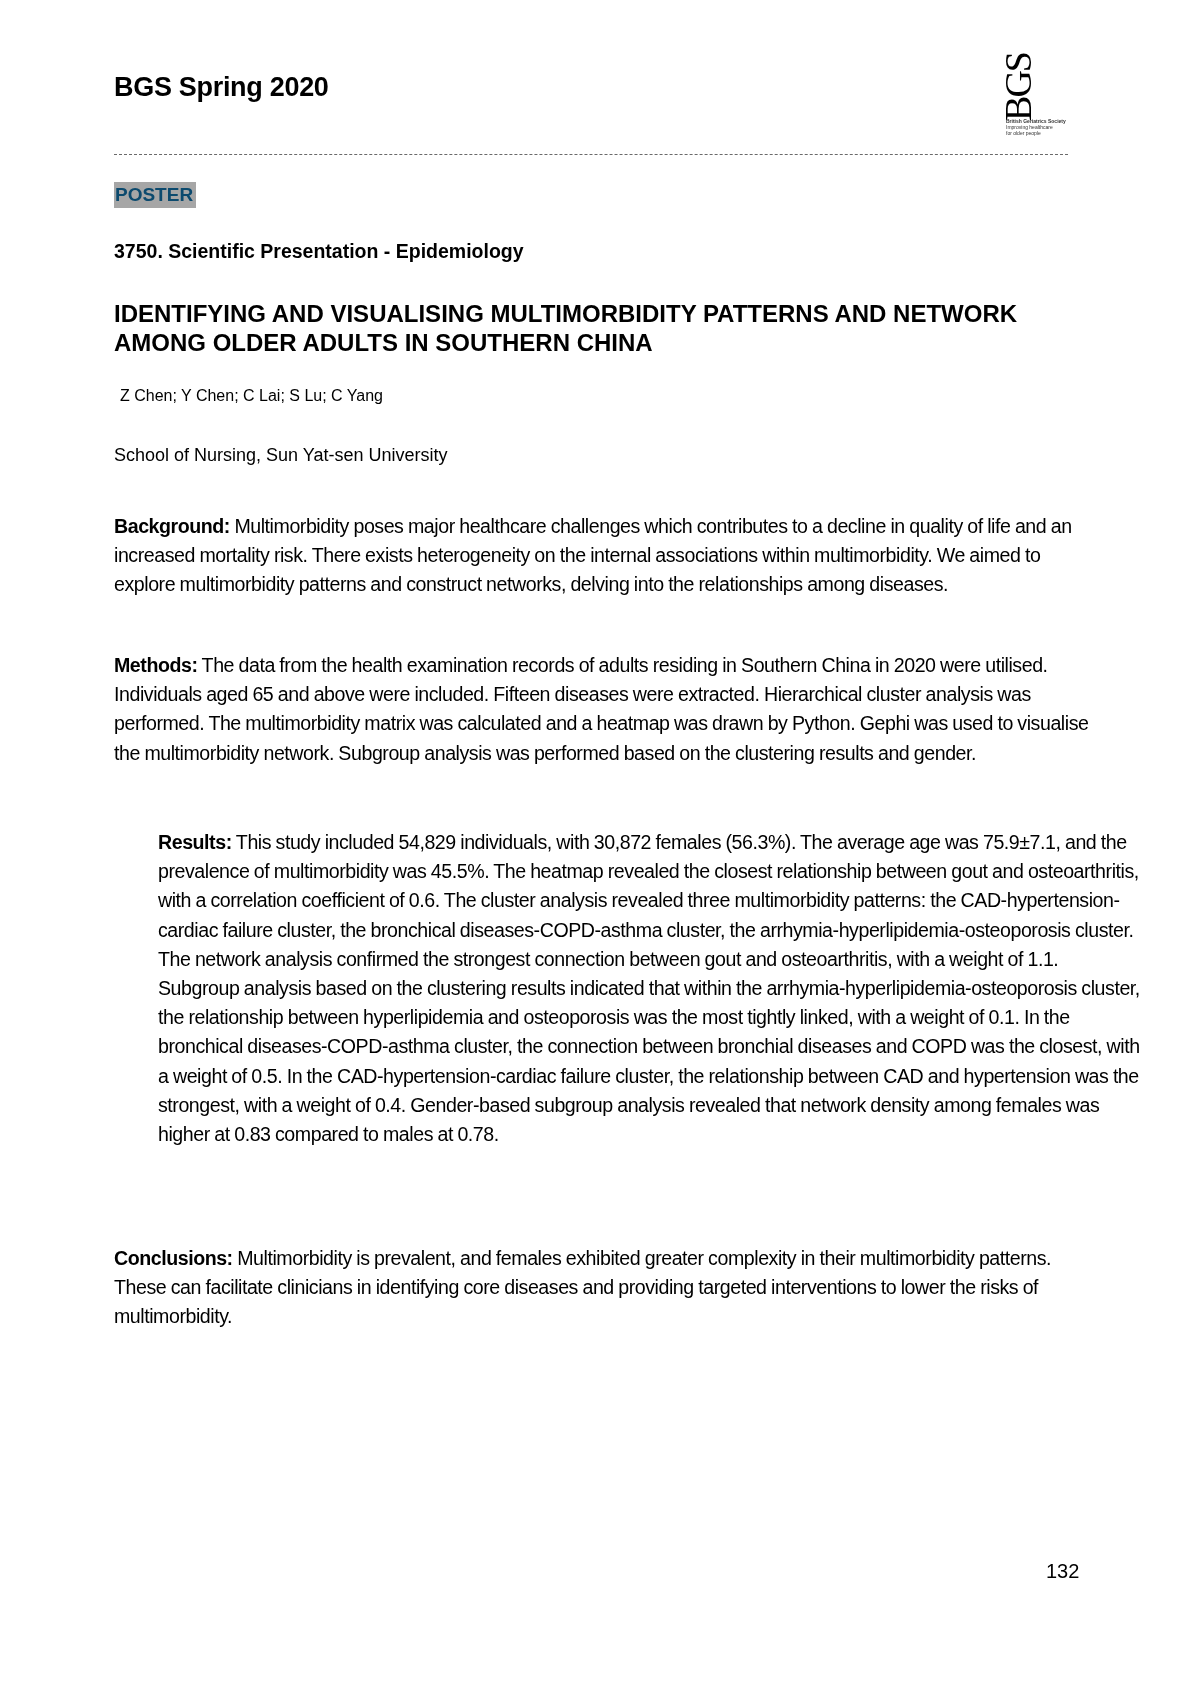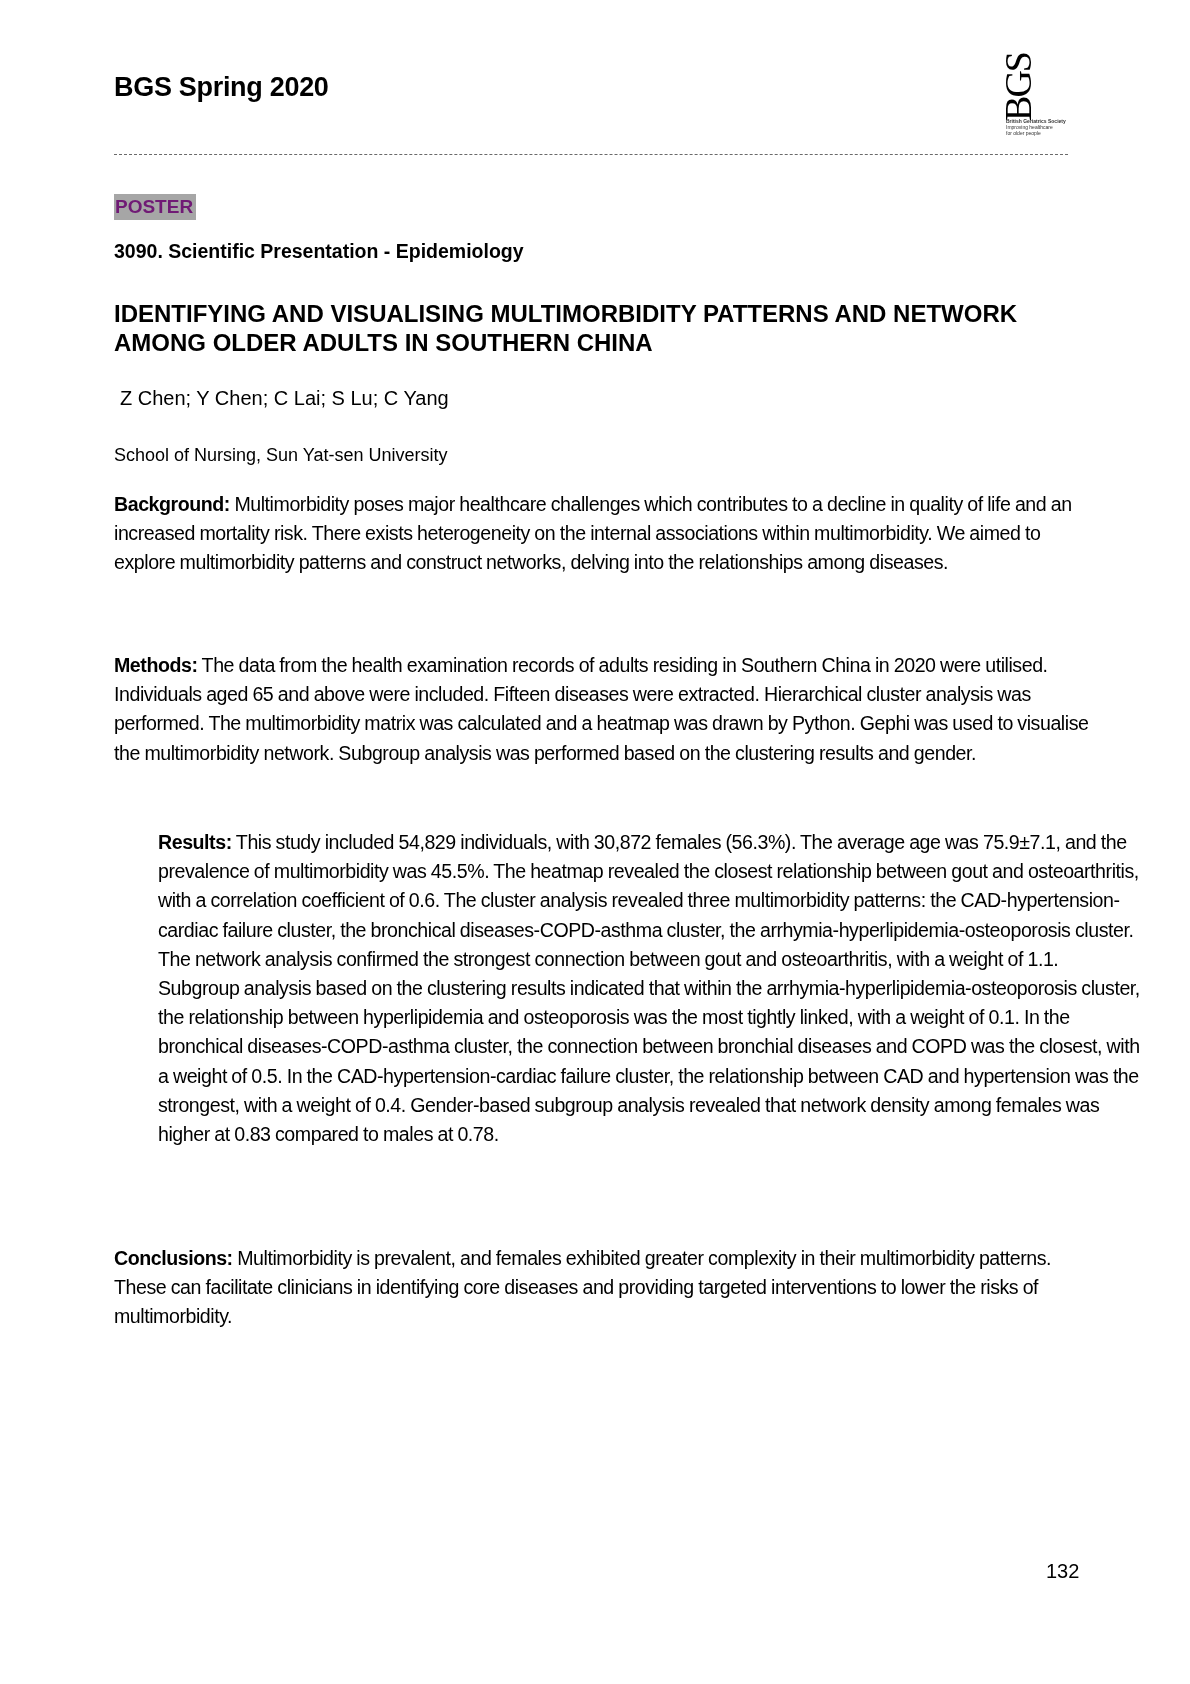--- a/index.html
+++ b/index.html
@@ -28,46 +28,46 @@
       position: absolute; left: 3px; top: 66px;
       font-size: 5px; line-height: 6px; color: #333; white-space: nowrap;
     }
     .logo-text .l1 { font-weight: bold; }
     .separator {
       position: absolute; left: 114px; top: 154px; width: 954px; height: 0;
       border-top: 1.5px dashed #6a6a6a;
     }
     .badge {
       position: absolute; left: 114px; top: 182px;
-      background: #a6a6a6; color: #701a75; font-weight: bold;
-      font-size: 19px; line-height: 26px; padding: 0 3px 0 1px; margin-top: 12px;
+      background: #a6a6a6; color: #0c4a6e; font-weight: bold;
+      font-size: 19px; line-height: 26px; padding: 0 3px 0 1px;
     }
     .section-heading {
       position: absolute; left: 114px; top: 240px;
       font-size: 19.5px; font-weight: bold;
     }
     .abstract-title {
       position: absolute; left: 114px; top: 299px; width: 980px;
       font-size: 24px; font-weight: bold; line-height: 29px;
     }
     .authors {
       position: absolute; left: 120px; top: 387px;
-      font-size: 20px;
+      font-size: 16px;
     }
     .affiliation {
       position: absolute; left: 114px; top: 445px;
       font-size: 18px; 
     }
     .para {
       position: absolute; left: 114px; width: 985px;
       font-size: 19.6px; line-height: 29.2px;
       letter-spacing: -0.45px; word-spacing: -0.5px;
     }
     .para b { font-weight: bold; }
-    #p-background { top: 490px; }
+    #p-background { top: 512px; }
     #p-methods { top: 651px; }
     #p-results { top: 828px; margin-left: 44px; }
     #p-conclusions { top: 1244px; }
     .page-number {
       position: absolute; left: 1046px; top: 1560px;
       font-size: 20px;
     }
   </style>
 </head>
 <body>
@@ -82,21 +82,21 @@
     <div class="l1">British Geriatrics Society</div>
     <div>Improving healthcare</div>
     <div>for older people</div>
   </div>
 </div>
 
 <div class="separator"></div>
 
 <div class="badge">POSTER</div>
 
-<div class="section-heading">3090.  Scientific Presentation - Epidemiology</div>
+<div class="section-heading">3750.  Scientific Presentation - Epidemiology</div>
 
 <div class="abstract-title">IDENTIFYING AND VISUALISING MULTIMORBIDITY PATTERNS AND NETWORK AMONG OLDER ADULTS IN SOUTHERN CHINA</div>
 
 <div class="authors">Z Chen; Y Chen; C Lai; S Lu; C Yang</div>
 
 <div class="affiliation">School of Nursing, Sun Yat-sen University</div>
 
 <div class="para" id="p-background"><b>Background:</b><span> Multimorbidity poses major healthcare challenges which contributes to a decline in quality of life and an increased mortality risk. There exists heterogeneity on the internal associations within multimorbidity. We aimed to explore multimorbidity patterns and construct networks, delving into the relationships among diseases.</span></div>
 
 <div class="para" id="p-methods"><b>Methods:</b><span> The data from the health examination records of adults residing in Southern China in 2020 were utilised. Individuals aged 65 and above were included. Fifteen diseases were extracted. Hierarchical cluster analysis was performed. The multimorbidity matrix was calculated and a heatmap was drawn by Python. Gephi was used to visualise the multimorbidity network. Subgroup analysis was performed based on the clustering results and gender.</span></div>

